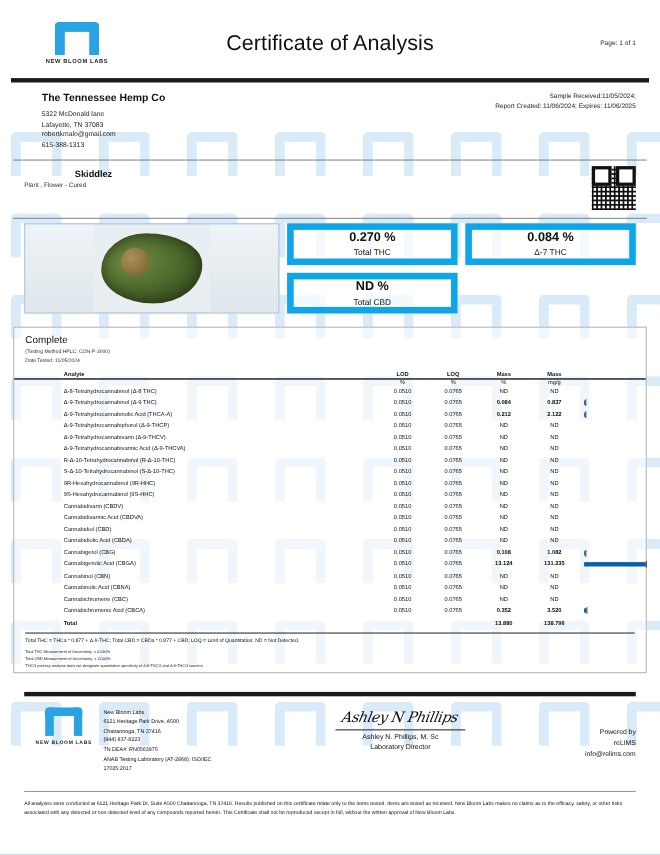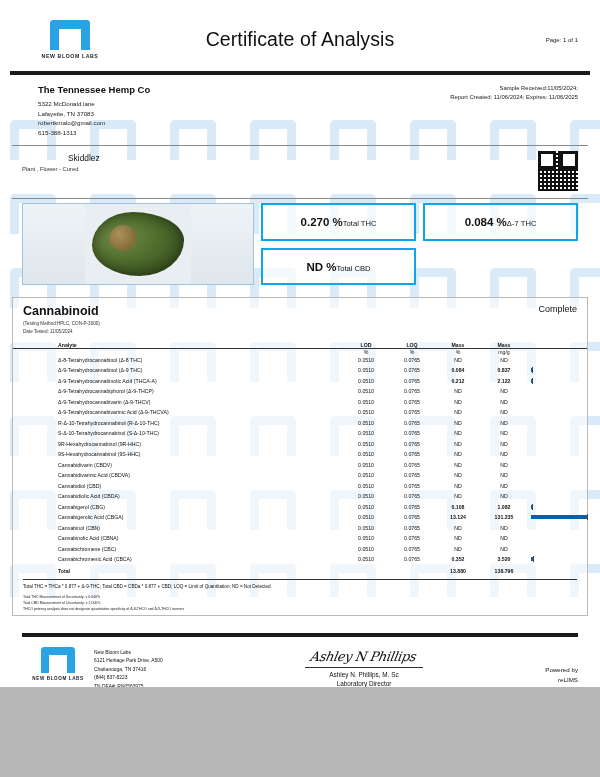--- a/index.html
+++ b/index.html
@@ -4,21 +4,21 @@
 <style>
   * { box-sizing: border-box; margin: 0; padding: 0; }
   html, body {
     width: 600px; height: 777px;
     background: #b8b8b8;
     font-family: "Liberation Sans", sans-serif;
     -webkit-font-smoothing: antialiased;
   }
   .page {
     position: relative;
-    width: 600px; height: 687px;
+    width: 600px; height: 777px;
     background: #7dd3fc;
     overflow: hidden;
   }
   .sheet {
     position: absolute;
     left: 0; top: 0; right: 0; bottom: 0;
     background: #fff;
   }
   
   .watermark {
@@ -78,21 +78,21 @@
   .sample-line { font-size: 5.9px; color: #222; line-height: 1.6; }
   .rule-thin { height: 1px; background: #8a8a8a; margin: 0 12px; }
 
   
   .product {
     display: flex; align-items: flex-start;
     padding: 7px 22px 7px 22px;
     position: relative;
   }
   .prod-left { flex: 1; }
-  .prod-name { font-size: 8.4px; font-weight: 400; color: #111; padding-left: 46px; }
+  .prod-name { font-size: 8.4px; font-weight: 700; color: #111; padding-left: 46px; }
   .prod-sub { font-size: 5.8px; color: #333; margin-top: 3px; }
   .qr {
     width: 40px; height: 40px;
     background-image:
       repeating-linear-gradient(90deg,#111 0 2px,transparent 2px 4px),
       repeating-linear-gradient(0deg,#111 0 2px,transparent 2px 4px);
     background-size: 4px 4px, 4px 4px;
     background-color: #fff;
     position: relative;
     margin-top: -2px;
@@ -129,22 +129,22 @@
     opacity:.85;
   }
   .photo .bg-l, .photo .bg-r {
     position:absolute; top:0; bottom:0; width:62px;
     background: linear-gradient(180deg,#eef3f6,#dfe7ec);
   }
   .photo .bg-l { left:0; } .photo .bg-r { right:0; }
 
   .stats { flex: 1; display: grid; grid-template-columns: 1fr 1fr; grid-template-rows: 1fr 1fr; gap: 7px; }
   .stat {
-    border: 2px solid #0ea5e9;
-    display: flex; 
+    border: 6px solid #0ea5e9;
+    display: flex; flex-direction: column;
     align-items: center; justify-content: center;
     background: rgba(255,255,255,.7);
   }
   .stat-val { font-size: 11.5px; font-weight: 700; color: #111; }
   .stat-lbl { font-size: 7.6px; color: #111; margin-top: 3px; }
 
   
   .panel { margin: 4px 12px 0 12px; border: 1px solid #b9b9b9; background: rgba(255,255,255,.6); }
   .panel-head { display: flex; align-items: flex-start; padding: 6px 10px 2px 10px; }
   .panel-title { font-size: 12.5px; font-weight: 700; color: #111; flex: 1; }
@@ -345,21 +345,20 @@
           </div>
           <div class="stat">
             <div class="stat-val">ND %</div>
             <div class="stat-lbl">Total CBD</div>
           </div>
         </div>
       </div>
 
       <div class="panel">
         <div class="panel-head">
-          <div class="panel-title">Cannabinoid</div>
           <div class="panel-status">Complete</div>
         </div>
         <div class="panel-meta">(Testing Method:HPLC, CON-P-3000)</div>
         <div class="panel-meta" style="margin-top:-4px">Date Tested: 11/05/2024</div>
 
         <table class="analytes">
           <thead>
             <tr class="th-row">
               <th class="c-analyte">Analyte</th>
               <th class="num">LOD</th>

